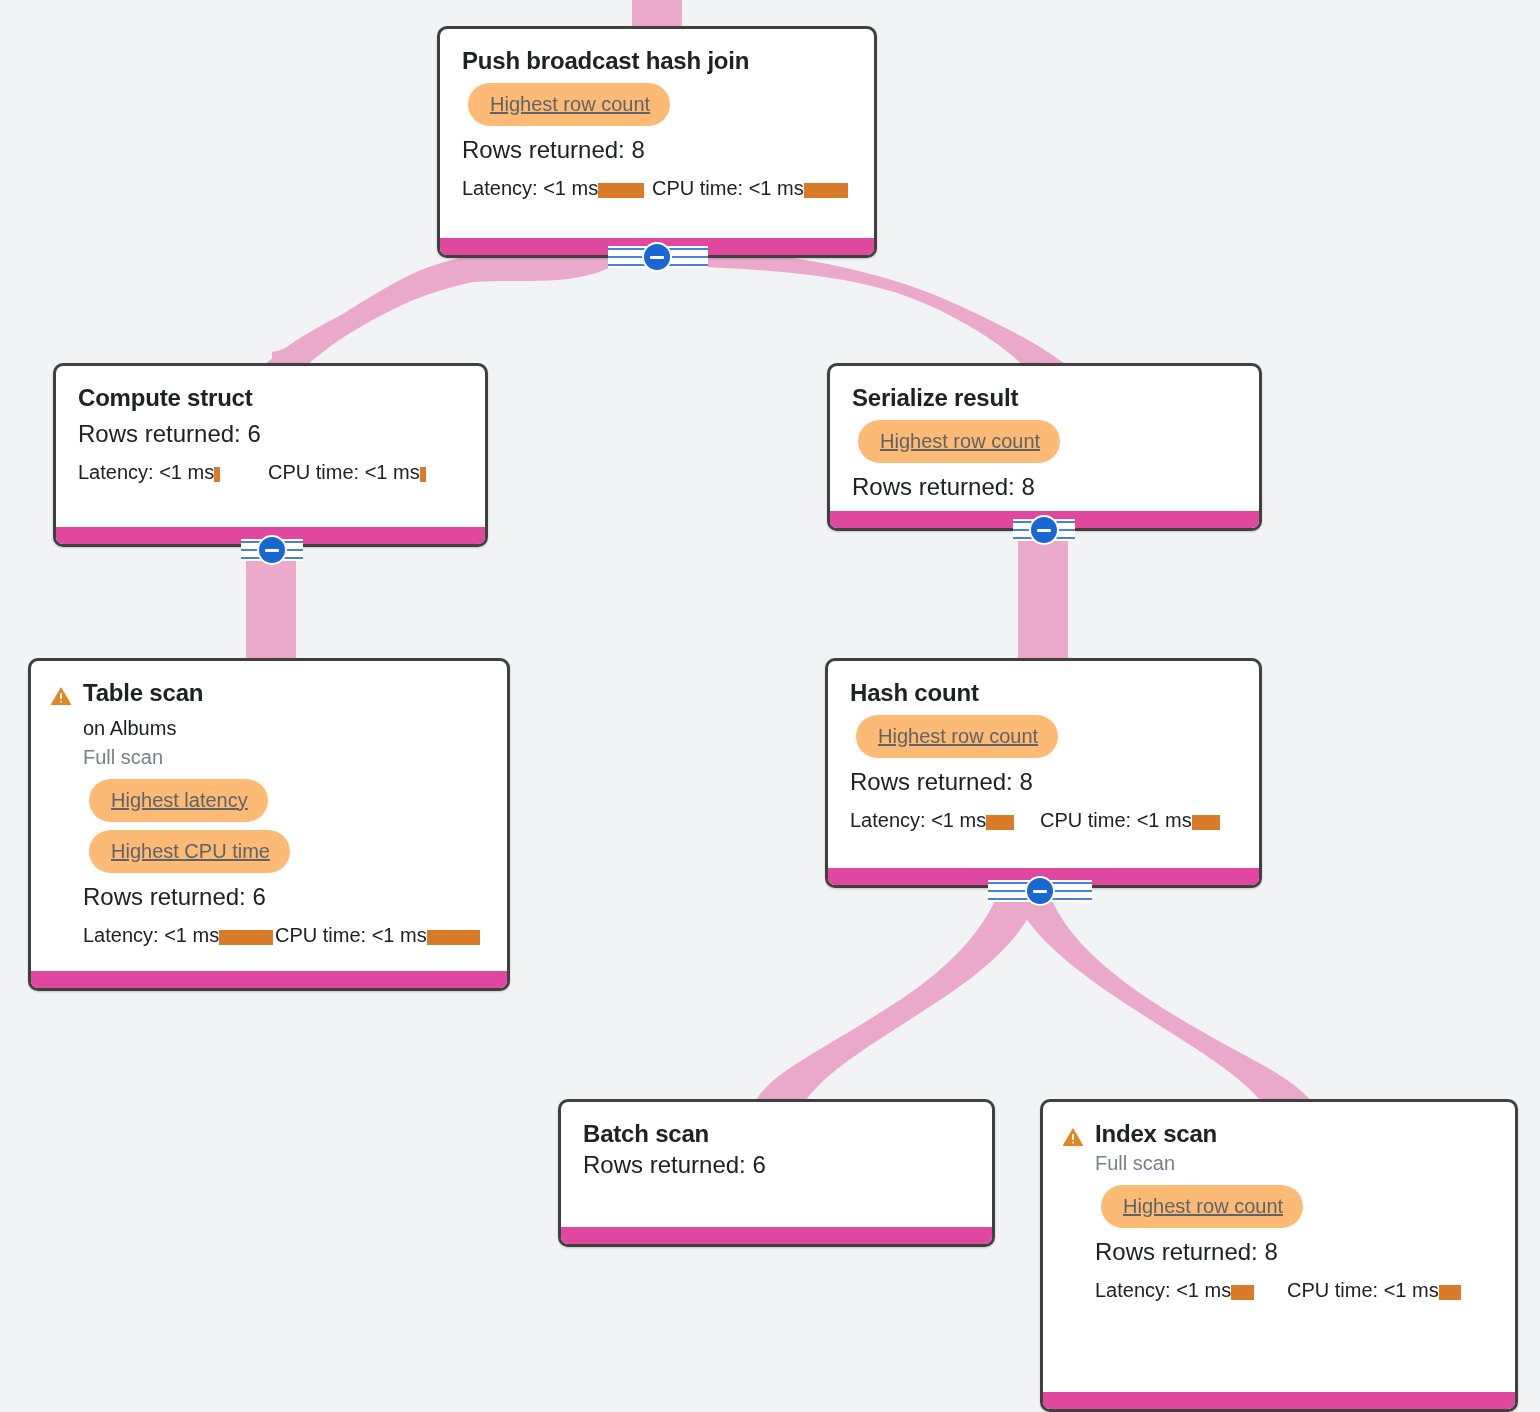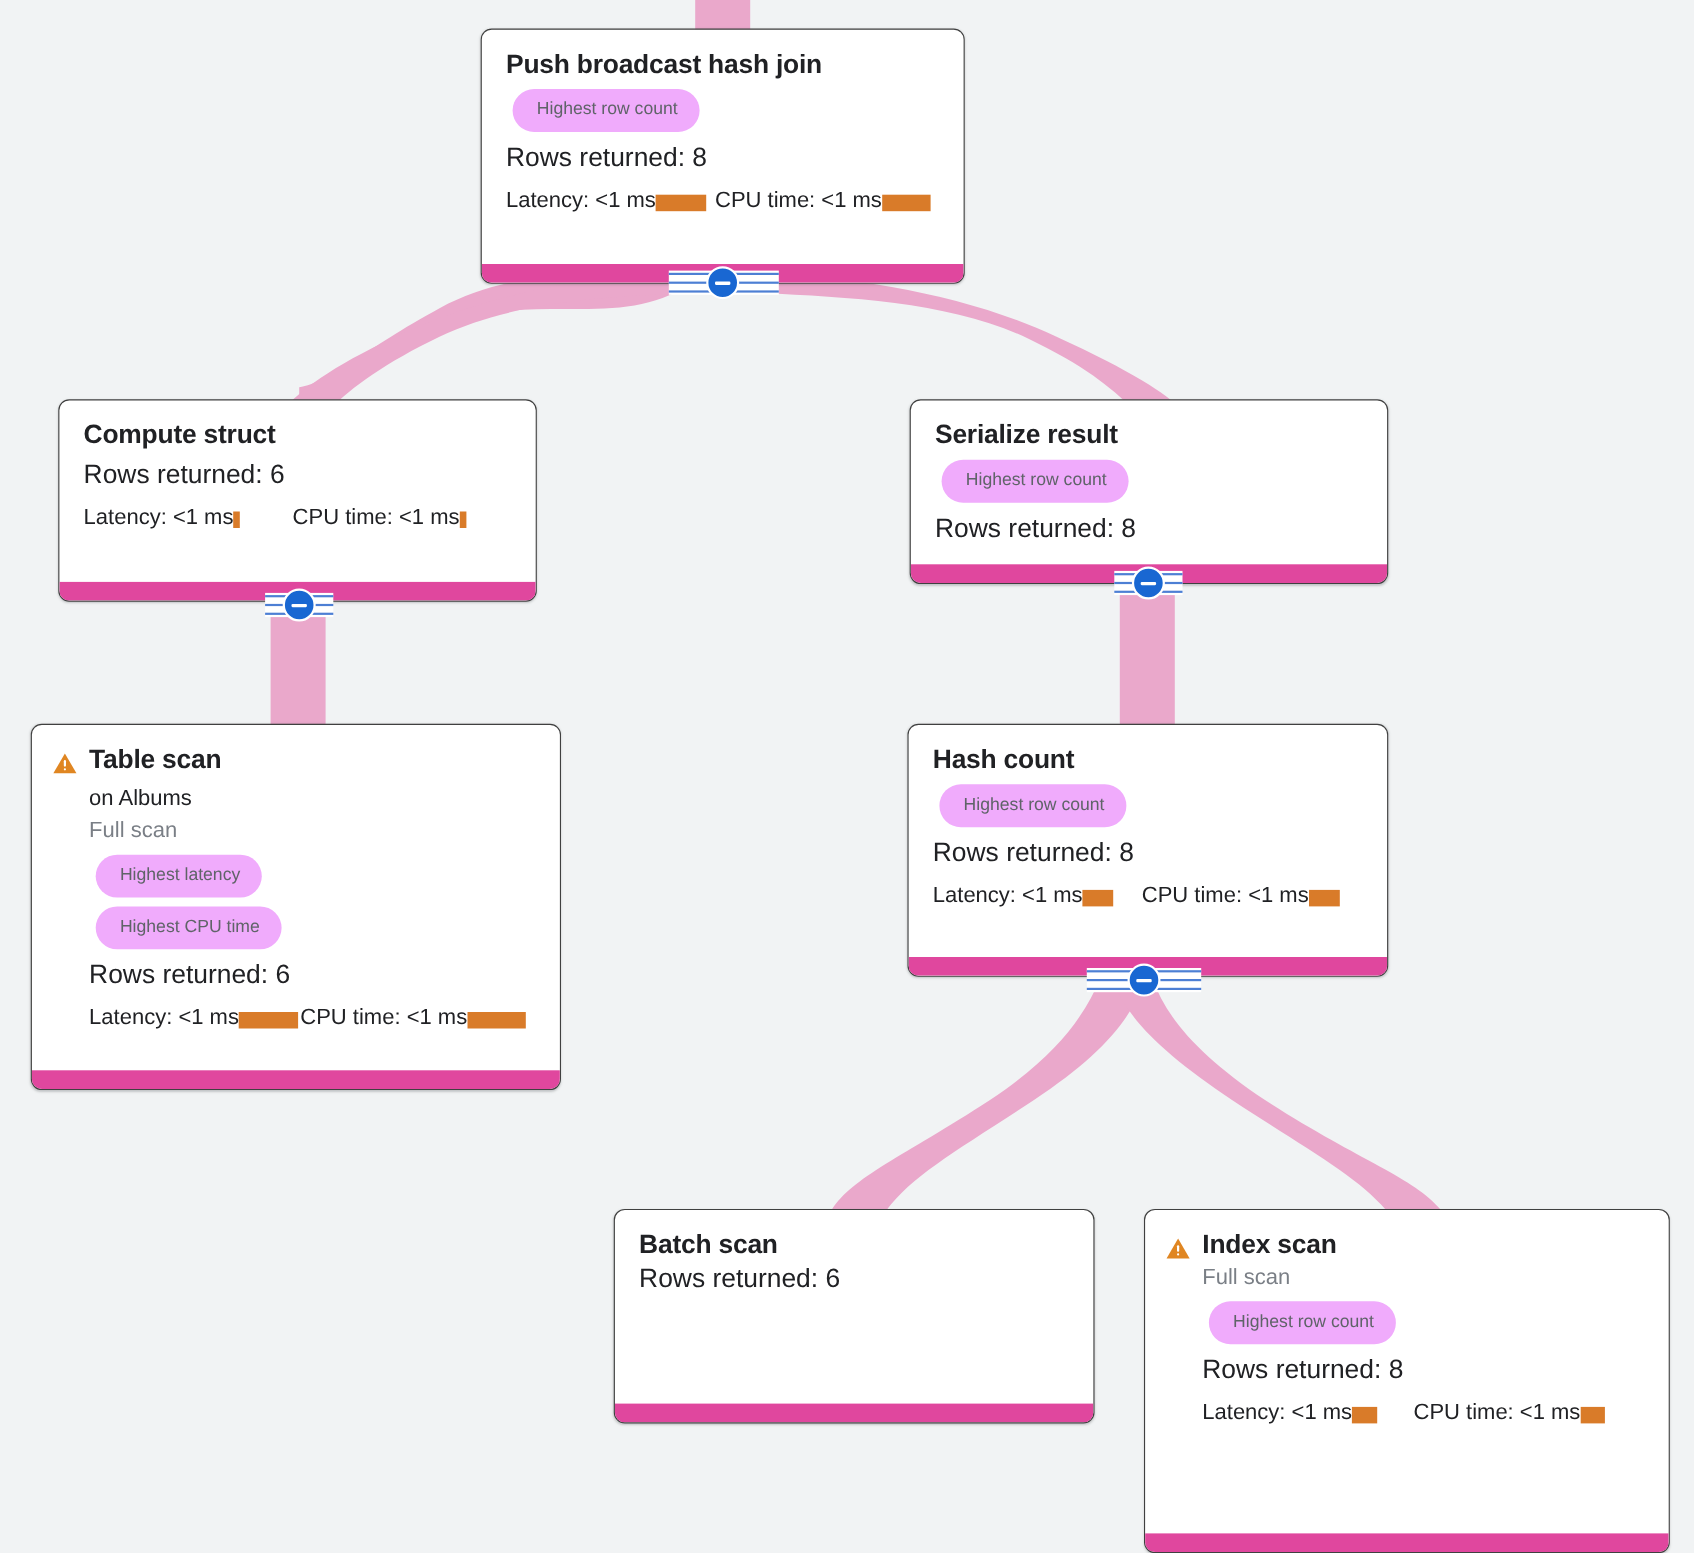--- a/index.html
+++ b/index.html
@@ -19,21 +19,21 @@
     position: absolute;
     left: 0; top: 0;
     width: 1540px;
     height: 1412px;
     pointer-events: none;
   }
   .node {
     position: absolute;
     box-sizing: border-box;
     background: #ffffff;
-    border: 1px solid #404040;
+    border: 3px solid #404040;
     border-radius: 10px;
     box-shadow: 0 1px 2px rgba(60,64,67,0.25);
     overflow: hidden;
     display: flex;
     flex-direction: column;
   }
   .node-body {
     flex: 1 1 auto;
     padding: 18px 22px 10px 22px;
     display: flex;
@@ -79,29 +79,30 @@
     margin-top: 7px;
     white-space: nowrap;
   }
   .node-sub.muted {
     color: #7a7f86;
     margin-top: 1px;
   }
   .chip {
     display: inline-block;
     align-self: flex-start;
-    background: #f0abfc;
+    background: #fdba74;
     color: #5f6368;
     border-radius: 999px;
-    font-size: 16px;
+    font-size: 20px;
     line-height: 1;
     padding: 11px 20px 12px 22px;
     margin-top: 8px;
     margin-left: 6px;
     white-space: nowrap;
+    text-decoration: underline;
   }
   .rows {
     font-size: 24px;
     color: #202124;
     margin-top: 10px;
     white-space: nowrap;
   }
   .metrics {
     display: flex;
     margin-top: 13px;
@@ -321,21 +322,21 @@
     <div class="node-bar"></div>
   </div>
   <div class="collapse-rails" style="left:988px; top:880px; width:104px;">
     <div class="rail-white"></div>
     <div class="rail r1"></div>
       <div class="rail r2"></div>
       <div class="rail r3"></div>
   </div>
   <div class="collapse-btn" style="left:1025px; top:876px;"></div>
 
-  <div class="node" style="left:558px; top:1099px; width:437px; height:195px;justify-content:flex-end;">
+  <div class="node" style="left:558px; top:1099px; width:437px; height:148px;justify-content:flex-end;">
     <div class="node-body">
       <div class="content-col">
         <div class="node-title">Batch scan</div>
         <div class="rows" style="margin-top:3px;">Rows returned: 6</div>
       </div>
     </div>
     <div class="node-bar"></div>
   </div>
 
   <div class="node" style="left:1040px; top:1099px; width:478px; height:313px;">

